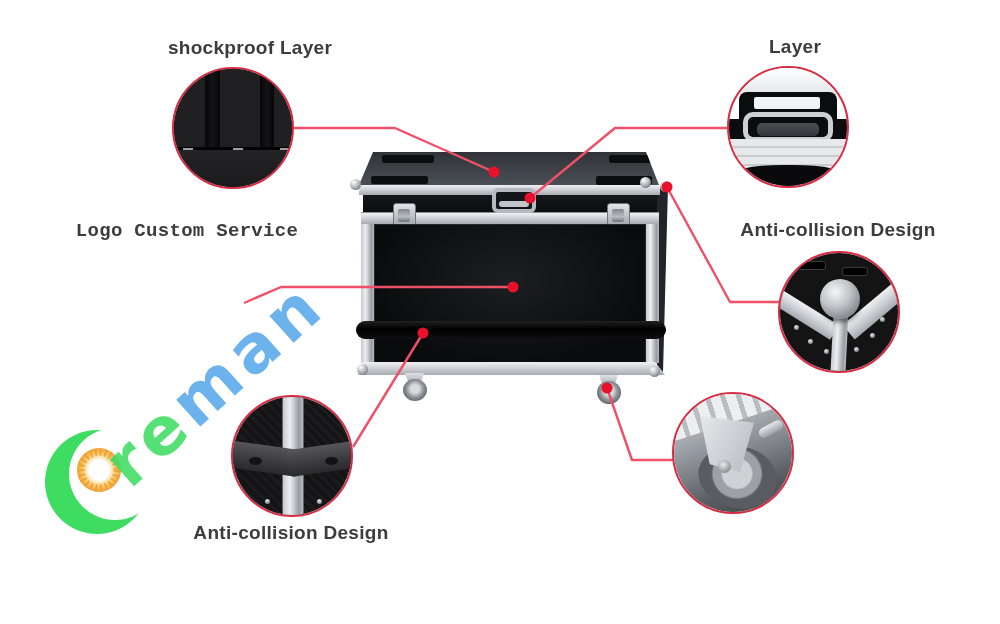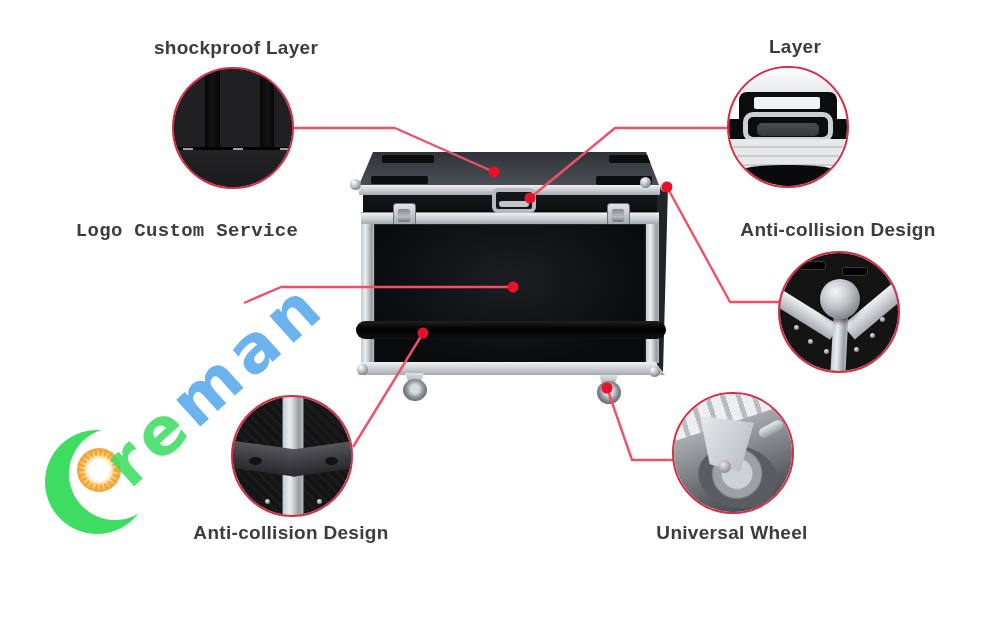--- a/index.html
+++ b/index.html
@@ -123,26 +123,25 @@
     <g fill="#e8112b">
       <circle cx="494" cy="172" r="5.5"></circle>
       <circle cx="530" cy="198" r="5.5"></circle>
       <circle cx="667" cy="187" r="5.5"></circle>
       <circle cx="513" cy="287" r="5.5"></circle>
       <circle cx="423" cy="333" r="5.5"></circle>
       <circle cx="607" cy="388" r="5.5"></circle>
     </g>
   </svg>
 
-  <div class="t-label" style="left:236px;top:37px;">shockproof Layer</div>
+  <div class="t-label" style="left:250px;top:37px;">shockproof Layer</div>
   <div class="t-label" style="left:795px;top:36px;">Layer</div>
   <div class="t-label" style="left:187px;top:220px;font-family:Liberation Mono, monospace;">Logo Custom Service</div>
   <div class="t-label" style="left:838px;top:219px;">Anti-collision Design</div>
   <div class="t-label" style="left:291px;top:522px;">Anti-collision Design</div>
-  <div class="t-label" style="left:732px;top:522px;">Universal Wheel</div>
 
   <div class="callout" style="left:172px;top:67px;">
     <div class="c-inner" style="background:#1b1b1d;">
       <div class="abs" style="left:0;top:0;width:118px;height:79px;background:#202022;"></div>
       <div class="abs" style="left:31px;top:0;width:15px;height:79px;background:linear-gradient(90deg,#060606,#151517 50%,#060606);"></div>
       <div class="abs" style="left:86px;top:0;width:14px;height:79px;background:linear-gradient(90deg,#060606,#151517 50%,#060606);"></div>
       <div class="abs" style="left:0;top:78px;width:118px;height:3px;background:#000;"></div>
       <div class="abs" style="left:9px;top:79px;width:10px;height:2px;background:#9aa0a4;"></div>
       <div class="abs" style="left:59px;top:79px;width:10px;height:2px;background:#9aa0a4;"></div>
       <div class="abs" style="left:106px;top:79px;width:8px;height:2px;background:#9aa0a4;"></div>

